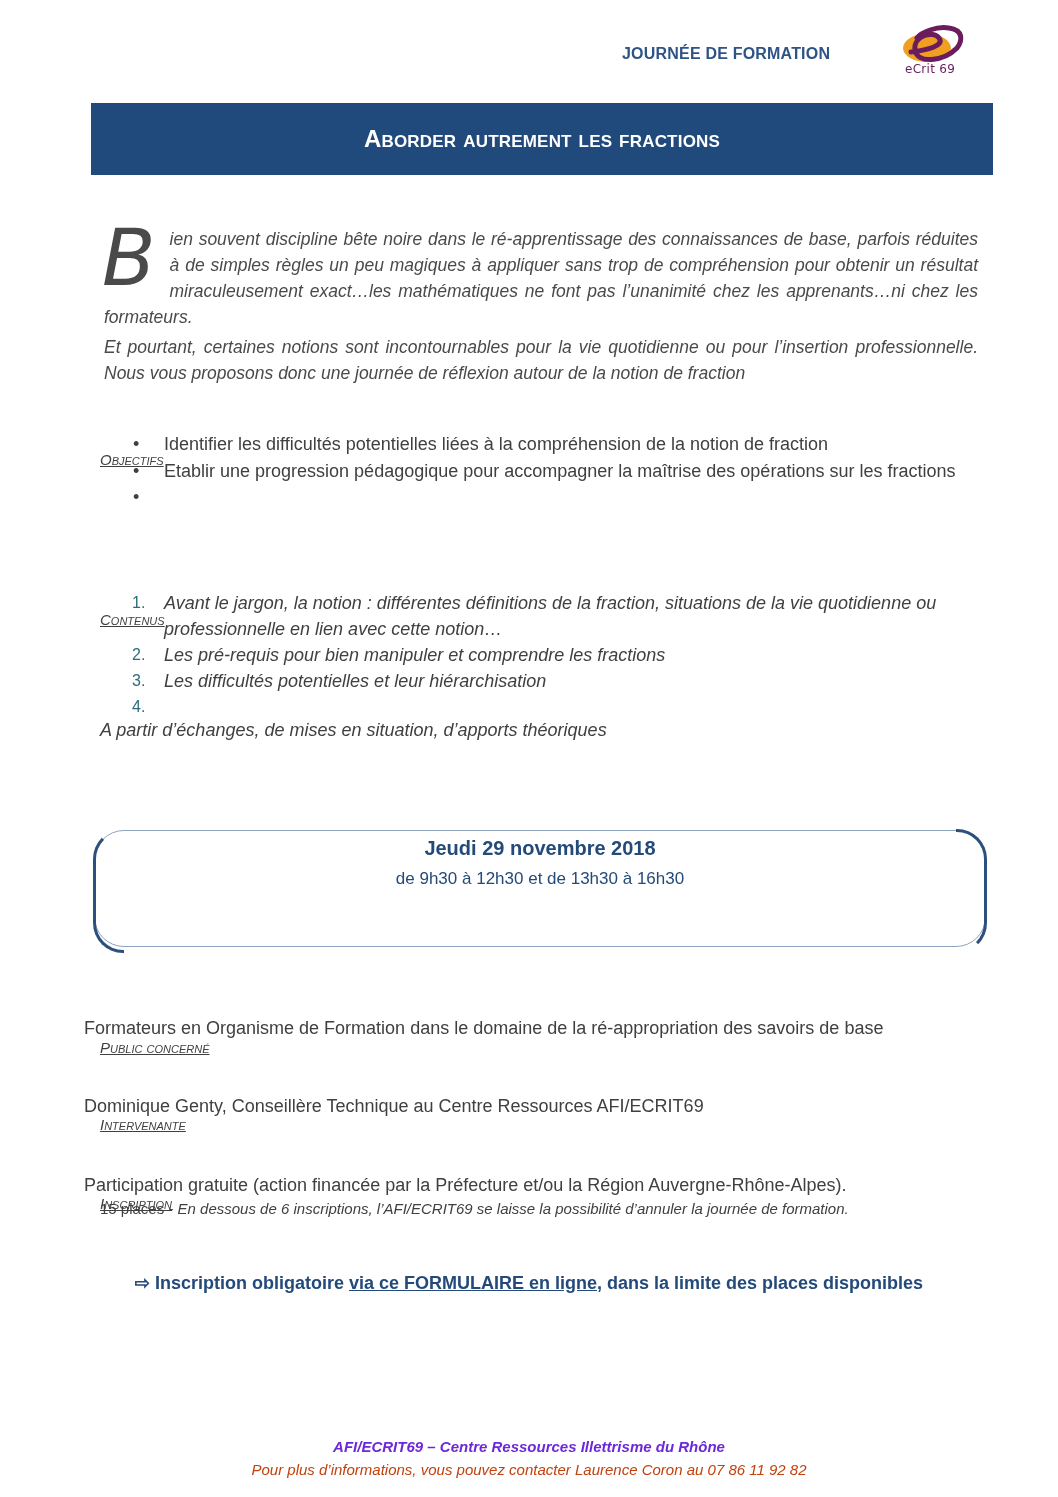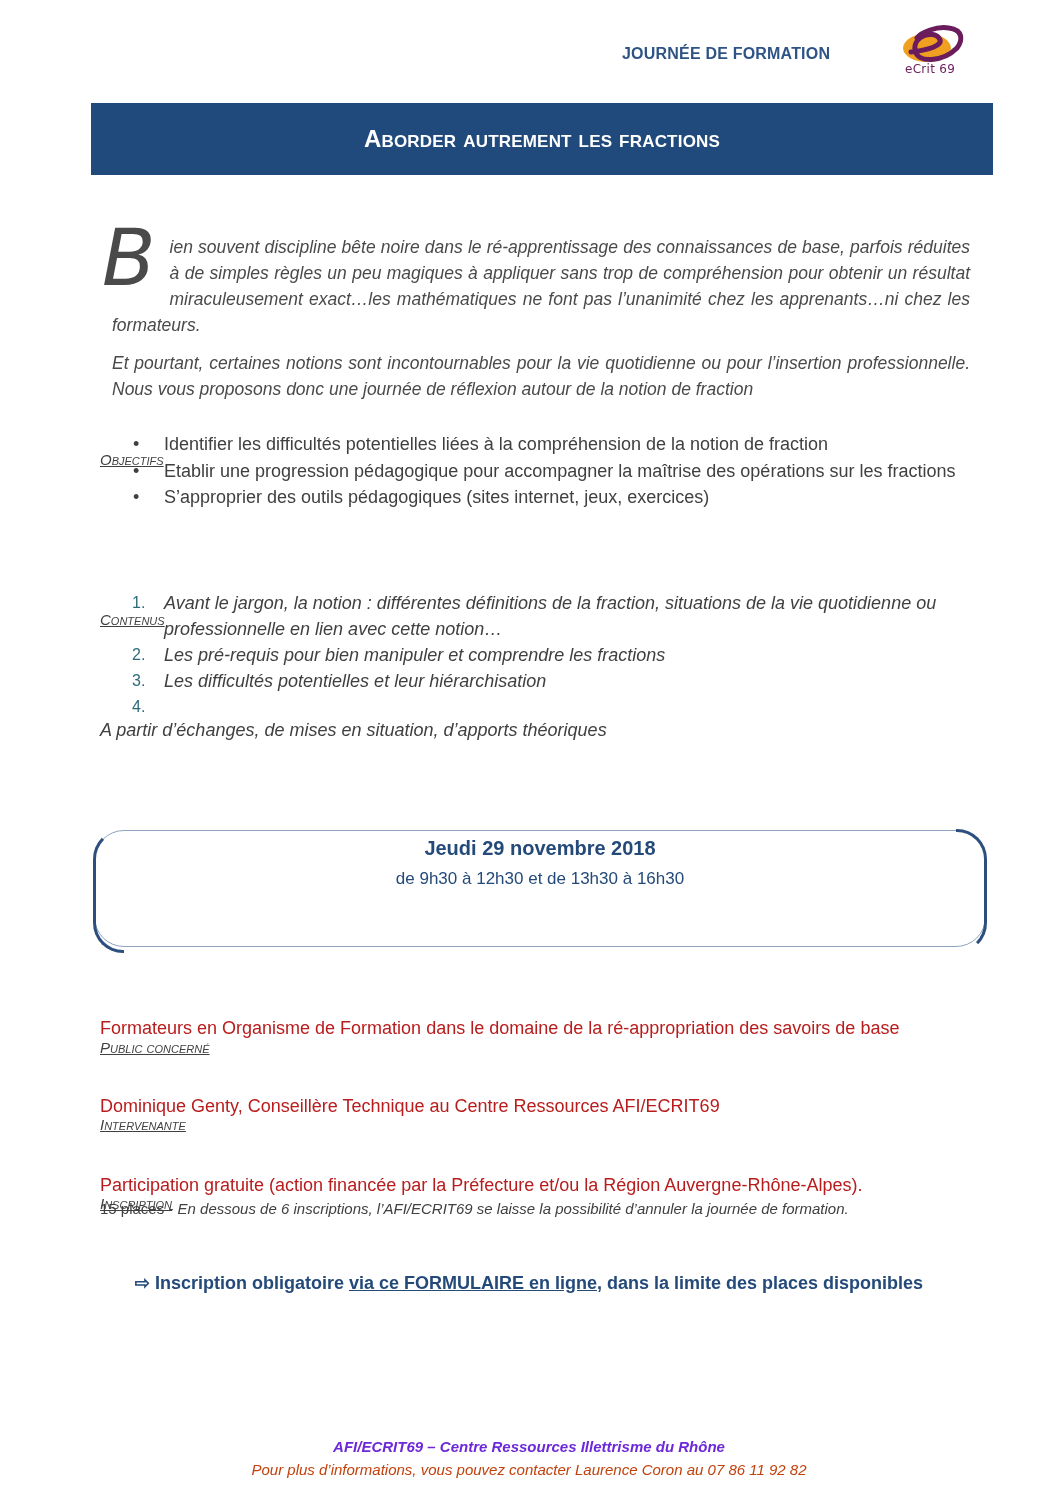--- a/index.html
+++ b/index.html
@@ -14,21 +14,21 @@
 
   .title-banner { position: absolute; left: 91px; top: 103px; width: 902px; height: 72px;
                   background: #214a7c; display: flex; align-items: center; justify-content: center; }
   .title-text { color: #ffffff; font-size: 24px; font-weight: bold; font-variant: small-caps;
                 letter-spacing: 0.2px; }
 
   .intro { position: absolute; left: 100px; top: 222px; width: 882px; font-style: italic;
            font-size: 17.5px; line-height: 26px; color: #4a4a4a; text-align: justify; }
   .dropcap { float: left; font-size: 78px; line-height: 64px; font-style: italic;
              margin: 4px 14px 0 2px; color: #4a4a4a; font-family: "DejaVu Sans", sans-serif; }
-  .intro p { margin: 12px; }
+  .intro p { margin: 4px; }
 
   .section-heading { position: absolute; left: 100px; font-size: 15px; font-style: italic;
                      text-decoration: underline; font-variant: small-caps; color: #404040;
                      font-family: "Liberation Sans Narrow", "Liberation Sans", sans-serif; margin-top: 44px; }
 
   .obj-list { position: absolute; left: 100px; top: 431px; width: 882px; margin: 0; padding: 0;
               list-style: none; font-size: 18px; line-height: 26.5px; color: #404040; }
   .obj-list li { position: relative; padding-left: 64px; text-align: justify; }
   .obj-list li .bullet { position: absolute; left: 33px; top: 0; }
 
@@ -46,21 +46,21 @@
   .date-box::after { content: ""; position: absolute; right: -2px; top: -2px; width: 28px; height: 118px;
                      border-right: 3px solid #2c4f7e; border-top: 3px solid #2c4f7e;
                      border-radius: 0 30px 30px 0; border-bottom: 3px solid transparent; }
   .date-main { position: absolute; left: 0; right: 0; top: 6px; text-align: center; font-size: 20px;
                font-weight: bold; color: #244a7a; }
   .date-hours { position: absolute; left: 0; right: 0; top: 38px; text-align: center; font-size: 17px;
                 color: #244a7a; }
   .date-place { position: absolute; left: 0; right: 0; top: 80px; text-align: center; font-size: 15px;
                 color: #4a4a4a; }
 
-  .body-text { position: absolute; left: 100px; font-size: 18px; color: #b91c1c; }
+  .body-text { position: absolute; left: 84px; font-size: 18px; color: #404040; }
   .small-line { position: absolute; left: 100px; font-size: 15px; color: #404040; }
   .small-line em { font-style: italic; }
 
   .cta { position: absolute; left: 0; width: 1058px; top: 1272px; text-align: center;
          font-size: 18px; font-weight: bold; color: #244a7a; }
   .cta a { color: #244a7a; text-decoration: underline; }
 
   .footer-org { position: absolute; left: 0; width: 1058px; top: 1438px; text-align: center;
                 font-size: 15px; font-weight: bold; font-style: italic; color: #6d28d9; }
   .footer-contact { position: absolute; left: 0; width: 1058px; top: 1461px; text-align: center;
@@ -83,21 +83,21 @@
 <div class="intro">
   <span class="dropcap">B</span>
   <p>ien souvent discipline bête noire  dans le ré-apprentissage des connaissances de base,  parfois réduites à de simples règles un peu magiques à appliquer sans trop de compréhension pour obtenir un résultat miraculeusement exact…les mathématiques ne font pas l’unanimité chez les apprenants…ni chez les formateurs.</p>
   <p>Et pourtant, certaines notions sont incontournables pour la vie quotidienne ou pour l’insertion professionnelle.  Nous vous proposons donc une journée de réflexion autour de la notion de fraction</p>
 </div>
 
 <div class="section-heading" style="top:407px;">Objectifs</div>
 <ul class="obj-list">
   <li><span class="bullet">•</span><span>Identifier les difficultés potentielles liées à la compréhension de la notion de fraction</span></li>
   <li><span class="bullet">•</span><span>Etablir une progression pédagogique pour accompagner la maîtrise des opérations sur les fractions</span></li>
-  <li><span class="bullet">•</span><span>S’approprier des outils pédagogiques (sites internet, jeux, exercices)</span></li>
+  <li><span class="bullet">•</span></li>
 </ul>
 
 <div class="section-heading" style="top:567px;">Contenus</div>
 <ol class="cont-list">
   <li><span class="num">1.</span><span>Avant le jargon, la notion : différentes définitions de la fraction, situations de la vie quotidienne ou professionnelle en lien avec cette notion…</span></li>
   <li><span class="num">2.</span><span>Les pré-requis pour bien manipuler et comprendre les fractions</span></li>
   <li><span class="num">3.</span><span>Les difficultés potentielles et leur hiérarchisation</span></li>
   <li><span class="num">4.</span></li>
 </ol>
 <div class="cont-after">A partir d’échanges, de mises en situation, d’apports théoriques</div>

